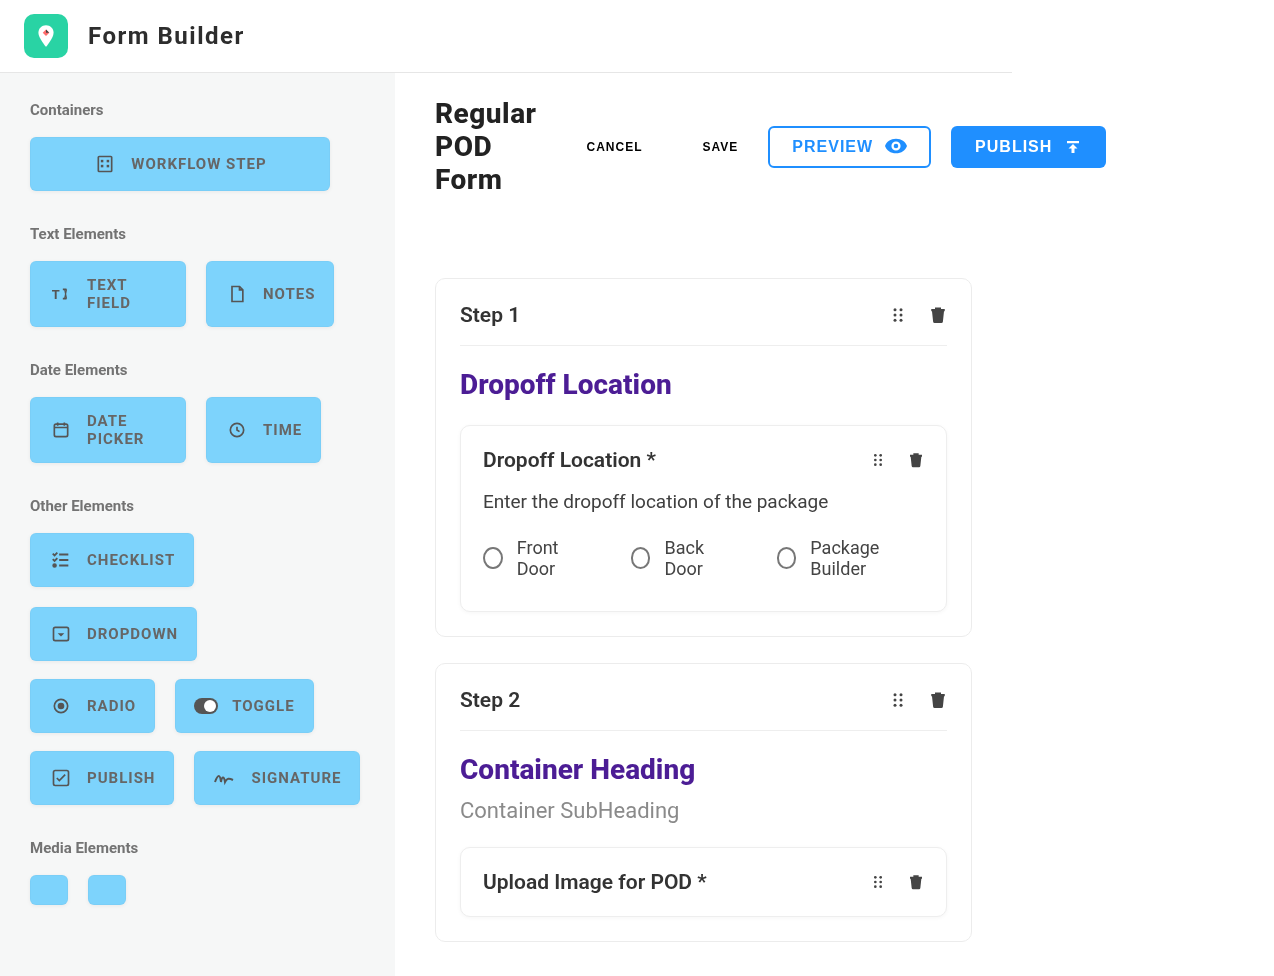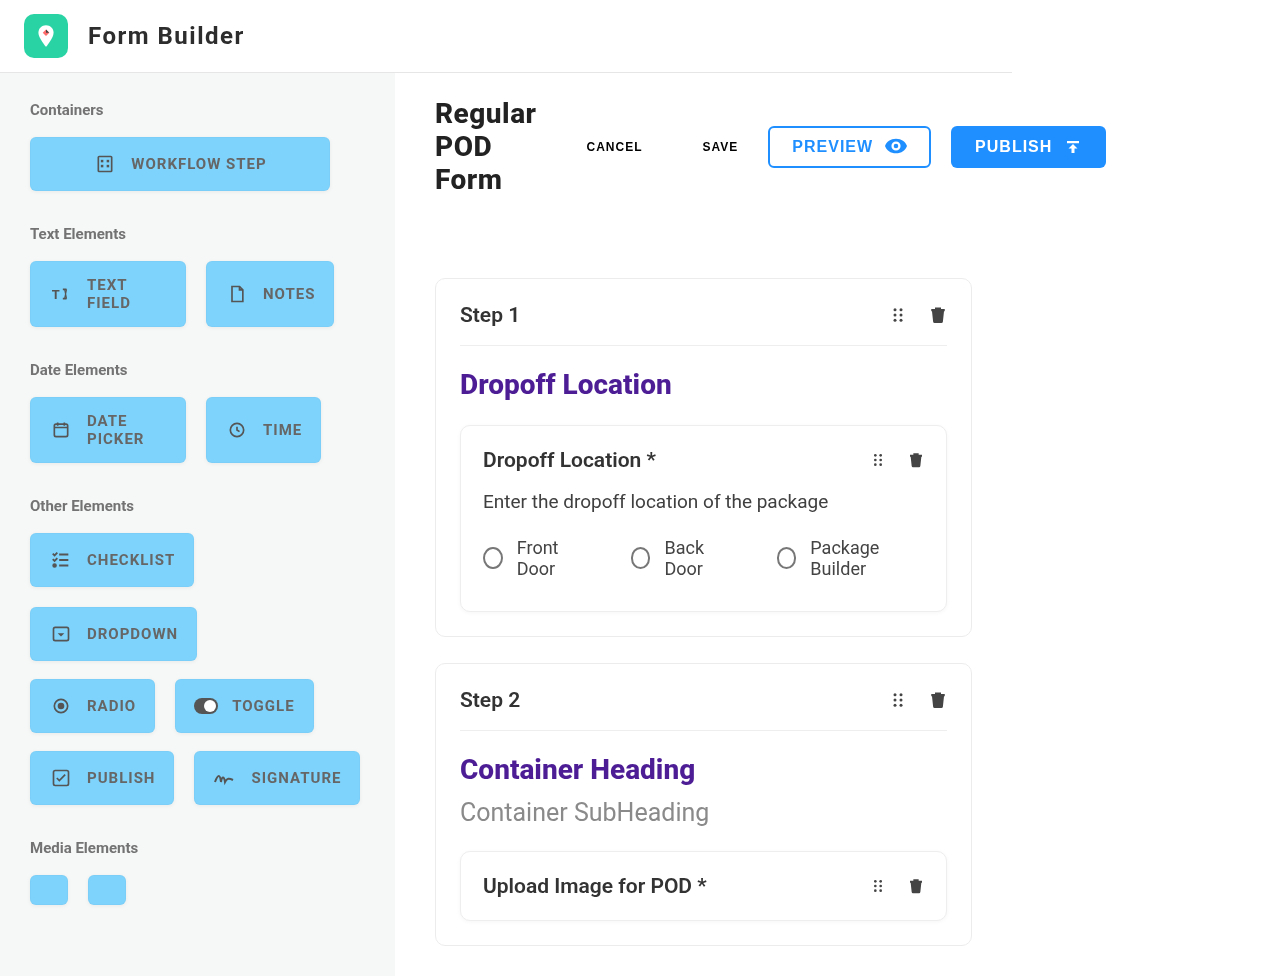--- a/index.html
+++ b/index.html
@@ -41,21 +41,21 @@
 .canvas::-webkit-scrollbar-track { background: #f0f0f0; }
 .canvas::-webkit-scrollbar-thumb { background: #c4c4c4; border-radius: 7px; }
 
 .step-card { background: #fff; border: 1px solid #ececec; border-radius: 10px; padding: 24px; margin-bottom: 26px; }
 .step-head { display: flex; align-items: center; padding-bottom: 18px; border-bottom: 1px solid #eee; }
 .step-title { font-size: 21px; font-weight: 600; color: #333; }
 .head-actions { margin-left: auto; display: flex; gap: 22px; align-items: center; }
 .icon-btn { background: none; border: none; cursor: pointer; color: #444; display:inline-flex; }
 
 .section-heading { font-size: 28px; font-weight: 800; color: #4c1d95; margin-top: 22px; }
-.section-subheading { font-size: 25px; color: #8a8a8a; margin-top: 12px; }
+.section-subheading { font-size: 22px; color: #8a8a8a; margin-top: 12px; }
 
 .field-card { background: #fff; border: 1px solid #eee; border-radius: 10px; padding: 22px; margin-top: 24px; box-shadow: 0 1px 4px rgba(0,0,0,0.04); }
 .field-head { display: flex; align-items: center; }
 .field-title { font-size: 21px; font-weight: 600; color: #333; }
 .field-desc { font-size: 19px; color: #404040; margin-top: 18px; }
 .radio-row { display: flex; gap: 40px; margin-top: 24px; padding-bottom: 10px; }
 .radio-opt { display: flex; align-items: center; gap: 14px; font-size: 18px; color: #444; }
 .radio-circle { width: 22px; height: 22px; border: 2px solid #777; border-radius: 50%; display:inline-block; }
 </style>
 </head>

